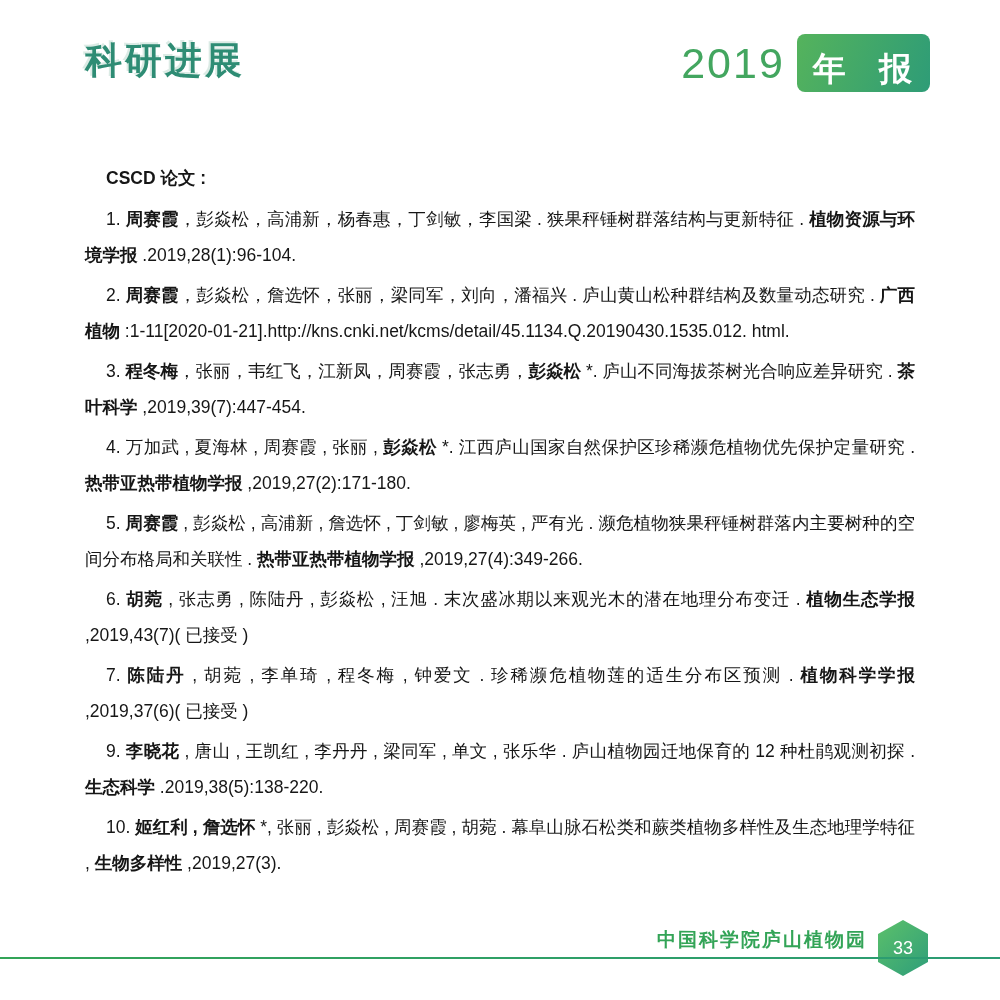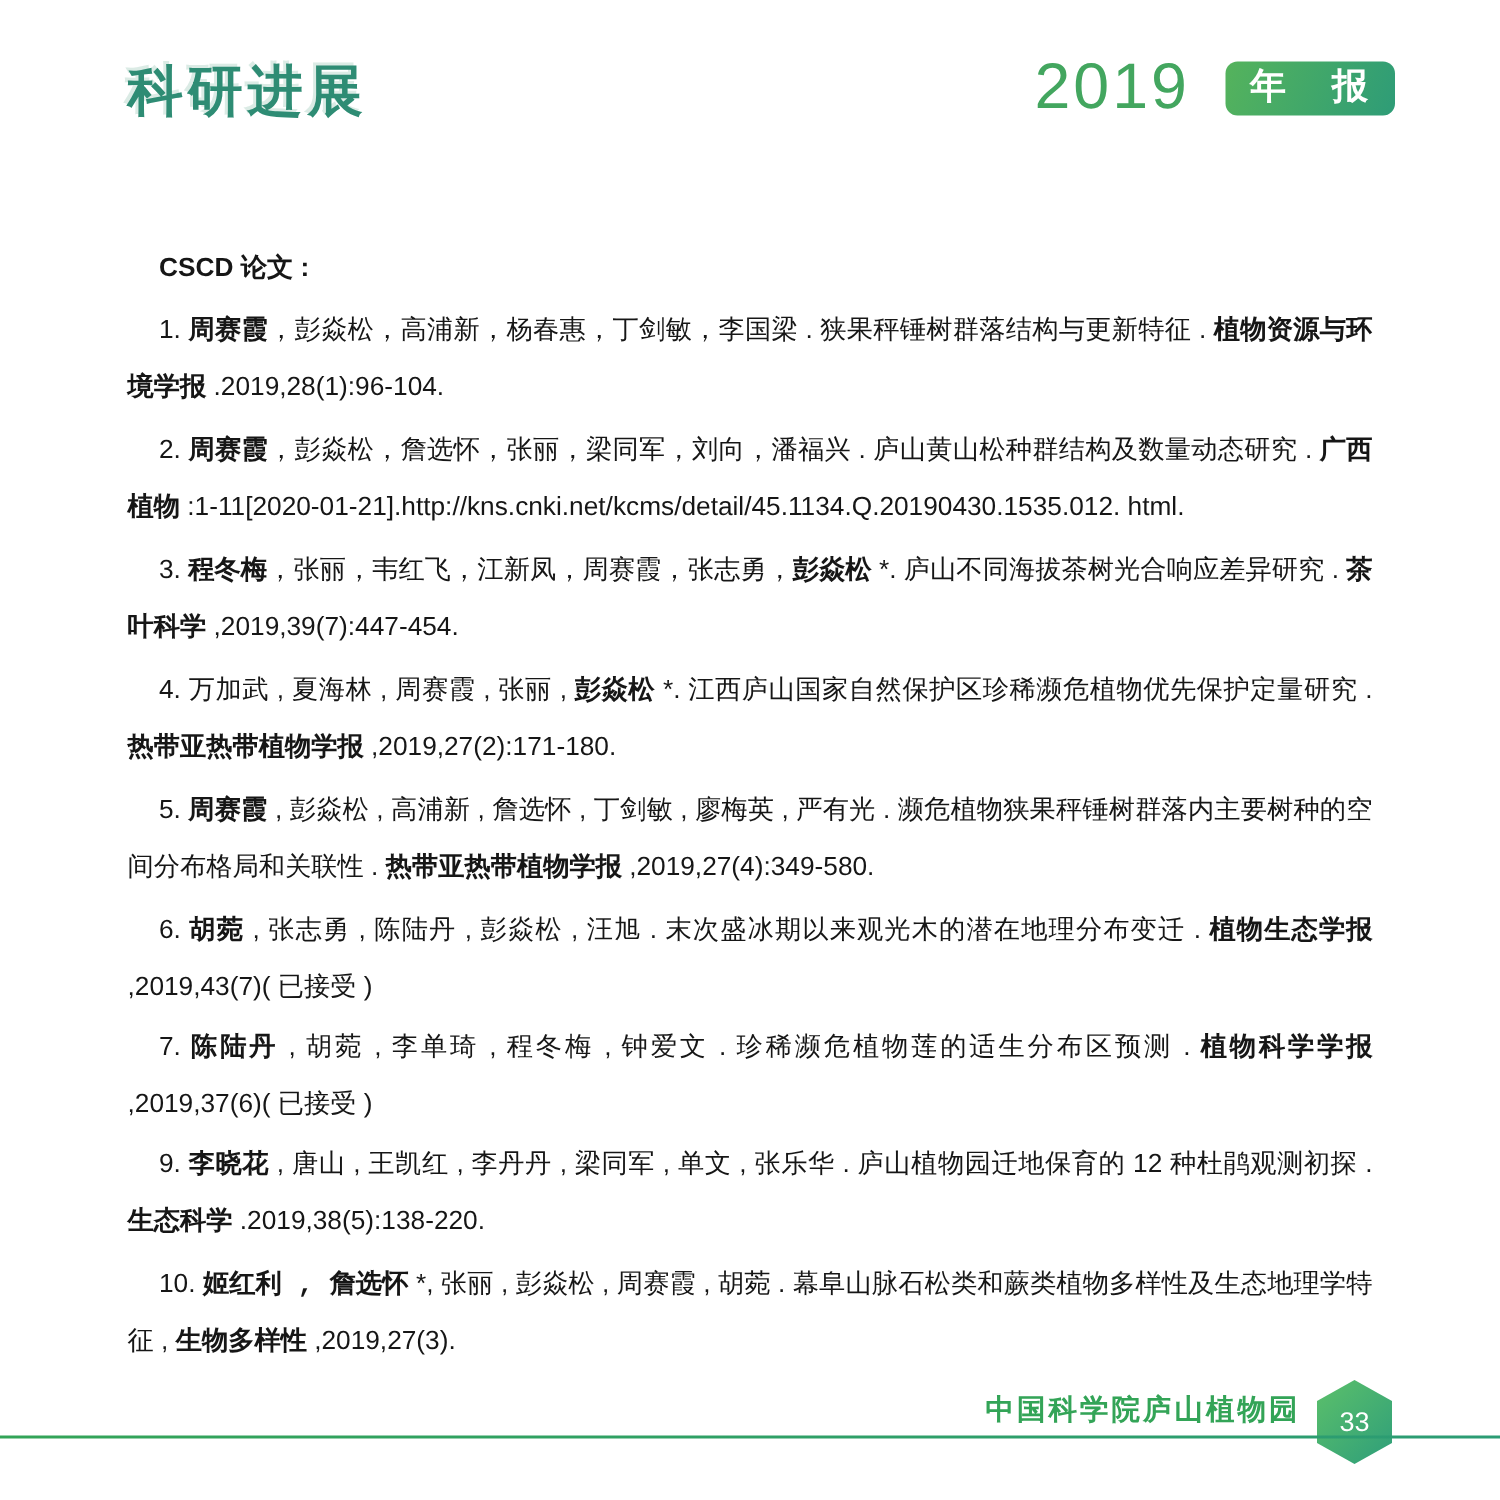--- a/index.html
+++ b/index.html
@@ -21,35 +21,35 @@
     font-weight: 700;
     letter-spacing: 3px;
     color: var(--title-teal, #2E8C74);
     text-shadow: -2px -2px 0 rgba(215, 233, 226, 0.9);
   }
   .header-right {
     position: absolute;
     right: 70px; top: 34px;
     display: flex;
     align-items: center;
-    gap: 24px;
+    gap: 12px;
   }
   .year {
     font-size: 43px;
     font-weight: 400;
     color: var(--accent-green, #43A65F);
     letter-spacing: 2px;
   }
   .year-badge {
     background: linear-gradient(110deg, var(--badge-start, #55B35C), var(--badge-end, #2E9C77));
     color: #ffffff;
-    font-size: 24px;
+    font-size: 33px;
     font-weight: 700;
     border-radius: 8px;
-    padding: 5px 6px 7px 16px;
+    padding: 18px 6px 7px 16px;
     letter-spacing: 12px;
     line-height: 1;
   }
 
   
   .content {
     position: absolute;
     left: 85px; right: 85px; top: 160px;
     font-size: 17.5px;
     line-height: 36.5px;
@@ -59,21 +59,21 @@
     text-indent: 21px;
   }
   .list-title {
     font-weight: 700;
     margin-bottom: 4px !important;
   }
   .paper {
     text-align: justify;
     margin-top: 3px !important;
   }
-  .paper b { font-weight: 700; font-family: Liberation Mono, monospace; }
+  .paper b { font-weight: 700; }
 
   
   .footer-line {
     position: absolute;
     left: 0; right: 0; top: 957px;
     height: 2px;
     background: linear-gradient(90deg, var(--footer-green, #33A457), #2B9C74);
   }
   .footer-org {
     position: absolute;
@@ -107,21 +107,21 @@
   <span class="year-badge">年 报</span>
 </div>
 
 <div class="content">
   <p class="list-title">CSCD 论文 :</p>
   <div id="paper-list">
       <p class="paper"><span>1. </span><b>周赛霞</b><span>，彭焱松，高浦新，杨春惠，丁剑敏，李国梁 . 狭果秤锤树群落结构与更新特征 . </span><b>植物资源与环境学报</b><span> .2019,28(1):96-104.</span></p>
       <p class="paper"><span>2. </span><b>周赛霞</b><span>，彭焱松，詹选怀，张丽，梁同军，刘向，潘福兴 . 庐山黄山松种群结构及数量动态研究 . </span><b>广西植物</b><span> :1-11[2020-01-21].http://kns.cnki.net/kcms/detail/45.1134.Q.20190430.1535.012. html.</span></p>
       <p class="paper"><span>3. </span><b>程冬梅</b><span>，张丽，韦红飞，江新凤，周赛霞，张志勇，</span><b>彭焱松</b><span> *. 庐山不同海拔茶树光合响应差异研究 . </span><b>茶叶科学</b><span> ,2019,39(7):447-454.</span></p>
       <p class="paper"><span>4. 万加武 , 夏海林 , 周赛霞 , 张丽 , </span><b>彭焱松</b><span> *. 江西庐山国家自然保护区珍稀濒危植物优先保护定量研究 . </span><b>热带亚热带植物学报</b><span> ,2019,27(2):171-180.</span></p>
-      <p class="paper"><span>5. </span><b>周赛霞</b><span> , 彭焱松 , 高浦新 , 詹选怀 , 丁剑敏 , 廖梅英 , 严有光 . 濒危植物狭果秤锤树群落内主要树种的空间分布格局和关联性 . </span><b>热带亚热带植物学报</b><span> ,2019,27(4):349-580.</span></p>
+      <p class="paper"><span>5. </span><b>周赛霞</b><span> , 彭焱松 , 高浦新 , 詹选怀 , 丁剑敏 , 廖梅英 , 严有光 . 濒危植物狭果秤锤树群落内主要树种的空间分布格局和关联性 . </span><b>热带亚热带植物学报</b><span> ,2019,27(4):349-266.</span></p>
       <p class="paper"><span>6. </span><b>胡菀</b><span> , 张志勇 , 陈陆丹 , 彭焱松 , 汪旭 . 末次盛冰期以来观光木的潜在地理分布变迁 . </span><b>植物生态学报</b><span> ,2019,43(7)( 已接受 )</span></p>
       <p class="paper"><span>7. </span><b>陈陆丹</b><span> , 胡菀 , 李单琦 , 程冬梅 , 钟爱文 . 珍稀濒危植物莲的适生分布区预测 . </span><b>植物科学学报</b><span> ,2019,37(6)( 已接受 )</span></p>
       <p class="paper"><span>9. </span><b>李晓花</b><span> , 唐山 , 王凯红 , 李丹丹 , 梁同军 , 单文 , 张乐华 . 庐山植物园迁地保育的 12 种杜鹃观测初探 . </span><b>生态科学</b><span> .2019,38(5):138-220.</span></p>
       <p class="paper"><span>10. </span><b>姬红利 , 詹选怀</b><span> *, 张丽 , 彭焱松 , 周赛霞 , 胡菀 . 幕阜山脉石松类和蕨类植物多样性及生态地理学特征 , </span><b>生物多样性</b><span> ,2019,27(3).</span></p>
     </div>
 </div>
 
 <div class="footer-org">中国科学院庐山植物园</div>
 <div class="page-hexagon">
   <span>33</span>

